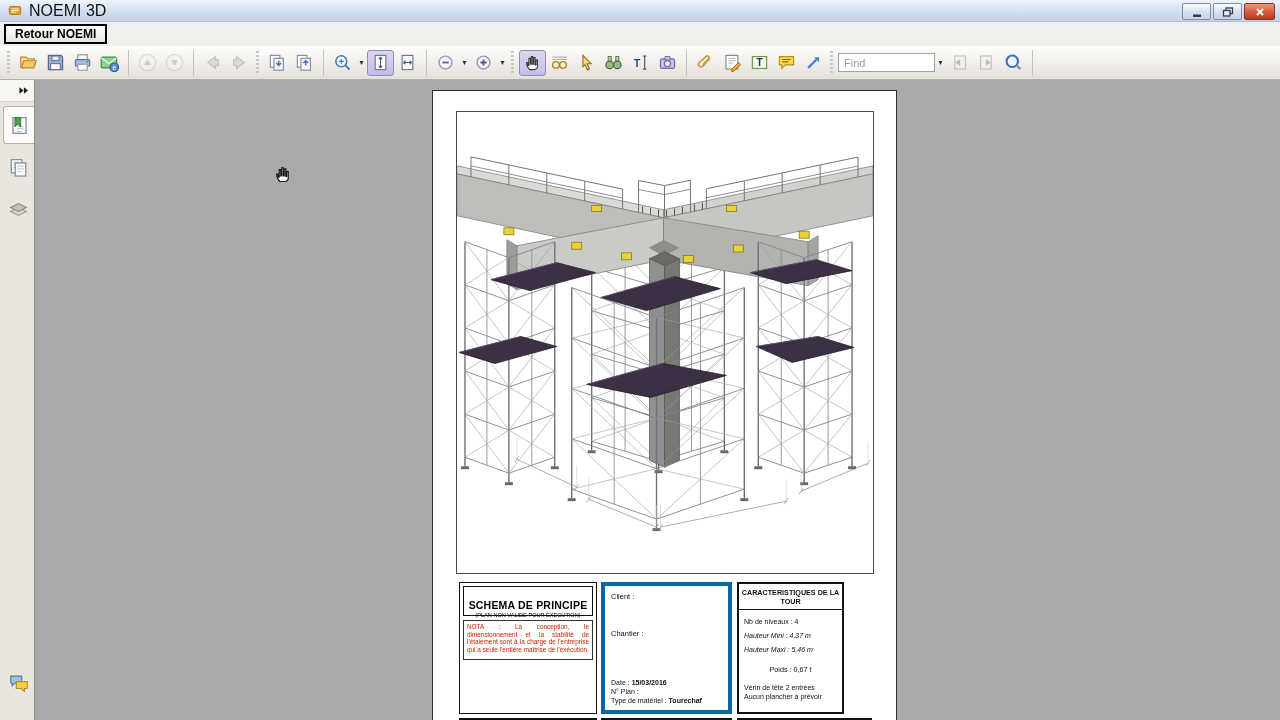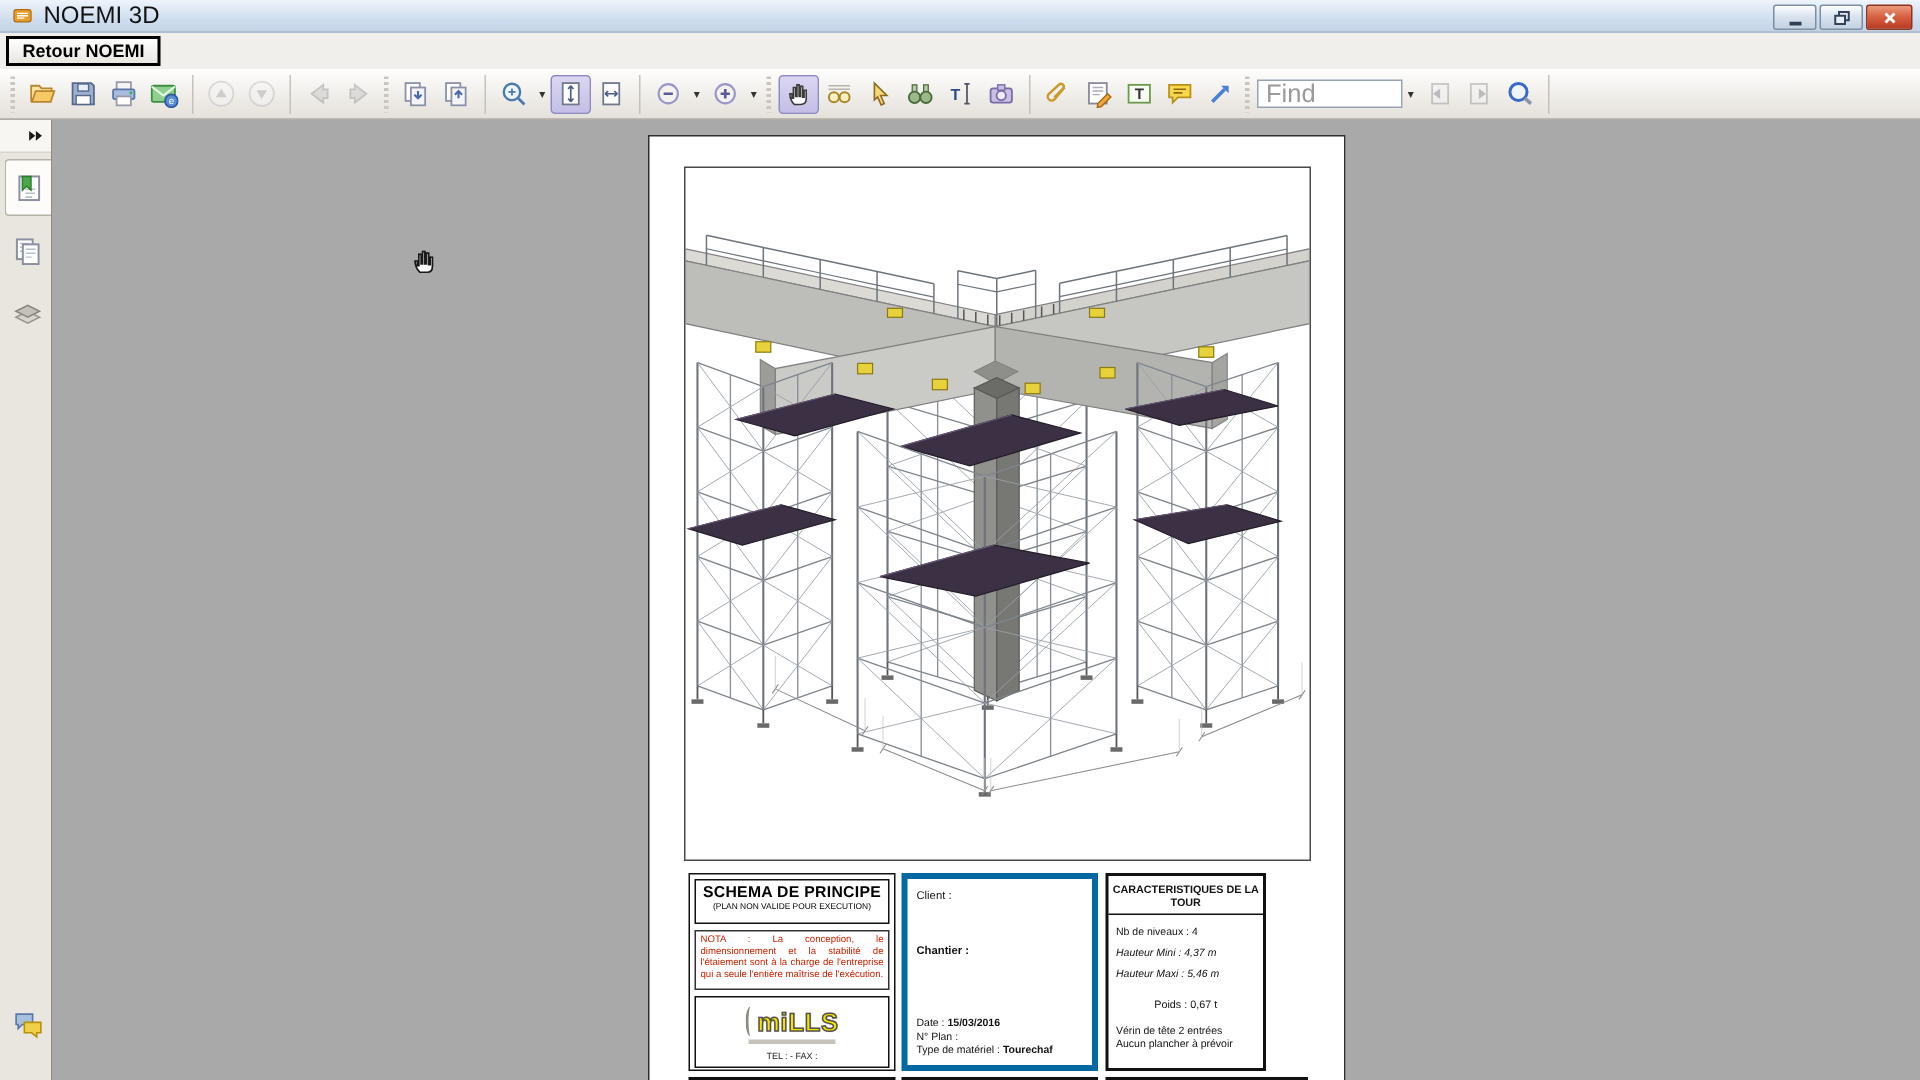--- a/index.html
+++ b/index.html
@@ -30,21 +30,21 @@
     background:repeating-linear-gradient(180deg,#cac6be 0 2px,transparent 2px 4px); }
   .sep { width:1px; height:26px; background:#c6c2ba; margin:0 5px; }
   .tb-btn { width:27px; height:26px; display:flex; align-items:center; justify-content:center;
     border:1px solid transparent; border-radius:3px; flex:none; }
   .tb-btn.act { background:linear-gradient(#dbd7f1,#c4bee7); border-color:#8f89c4; }
   .tb-btn.dis { opacity:.5; filter:grayscale(.85); }
   .tb-caret { width:11px; height:26px; display:flex; align-items:center; justify-content:center;
     font-size:8px; color:#333; flex:none; }
   .find-wrap { display:flex; align-items:center; }
   .find-input { width:97px; height:19px; border:1px solid #98a2b2; background:#fff;
-    font-size:17px; padding:0 5px; color:#333; }
+    font-size:11px; padding:0 5px; color:#333; }
   .find-input::placeholder { color:#9a9a9a; }
 
   
   .main { position:absolute; left:0; top:80px; width:1280px; height:640px; }
   .sidebar { position:absolute; left:0; top:0; width:35px; height:640px;
     background:#e9e6df; border-right:1px solid #8f8b83; }
   .side-top { height:22px; background:#f7f6f2; display:flex; justify-content:flex-end; align-items:center; padding-right:3px; border-bottom:1px solid #d9d6cf;}
   .expand-btn { width:16px; height:14px; display:flex; align-items:center; justify-content:center; }
   .side-tab { width:31px; height:38px; margin:4px 0 4px 3px; display:flex; align-items:center; justify-content:center;
     border-radius:3px 0 0 3px; }
@@ -53,35 +53,35 @@
 
   .doc-area { position:absolute; left:36px; top:0; width:1244px; height:640px; background:#a9a9a9; overflow:hidden; }
   .page { position:absolute; left:396px; top:10px; width:465px; height:700px;
     background:#fff; border:1px solid #2e2e2e; }
   .frame { position:absolute; left:23px; top:20px; width:418px; height:463px; border:1px solid #4a4a4a; }
   .frame svg { position:absolute; left:0; top:0; width:100%; height:100%; }
 
   
   .tb-col { position:absolute; background:#fff; }
   .col1 { left:26px; top:491px; width:138px; height:132px; border:1px solid #111; padding:3px; }
-  .schema-box { border:1px solid #111; height:30px; text-align:center; padding-top:2px; margin-bottom:4px; }
+  .schema-box { border:1px solid #111; height:30px; text-align:center; padding-top:12px; margin-bottom:4px; }
   .schema-title { font-size:10.5px; font-weight:bold; letter-spacing:.2px; }
   .schema-sub { font-size:5.6px; margin-top:1px; }
   .nota-box { border:1px solid #333; height:40px; padding:2px 3px; margin-bottom:4px;
     font-size:6.4px; line-height:1.2; color:#cc2200; text-align:justify; }
   .logo-box { border:1px solid #111; height:48px; position:relative; text-align:center; }
   .mills-row { display:flex; align-items:center; justify-content:center; margin-top:6px; }
   .mills-arc { width:7px; height:20px; border-left:2px solid #8a8a80; border-radius:60%; margin-right:1px; }
   .mills-text { font-size:17px; font-weight:bold; color:#f2e500; letter-spacing:.5px;
     -webkit-text-stroke:1px #55524a; text-shadow:0 0 1px #55524a; line-height:1; }
   .mills-tagline { width:58px; height:3px; background:#c5c2ba; margin:2px auto 0; }
   .telfax { position:absolute; bottom:3px; width:100%; font-size:6px; color:#222; }
 
   .col2 { left:168px; top:491px; width:131px; height:132px; border:4px solid #0369a1; padding:6px 6px; font-size:7.5px; color:#111; }
-  .col2 .chantier { margin-top:28px;font-weight:bold; }
+  .col2 .chantier { margin-top:28px; }
   .col2-bottom { position:absolute; bottom:5px; left:6px; right:4px; font-size:7px; line-height:1.3; }
   .col2-bottom b { font-weight:bold; }
 
   .col3 { left:304px; top:491px; width:107px; height:132px; border:2px solid #111; font-size:7px; color:#111; }
   .carac-title { font-size:7.2px; font-weight:bold; text-align:center; padding:4px 0 3px; border-bottom:1px solid #111; }
   .c3-line { padding-left:5px; margin-top:8px; }
   .c3-line.it { font-style:italic; margin-top:7px; }
   .c3-poids { text-align:center; margin-top:12px; font-size:7.2px; }
   .c3-line.tight { margin-top:2px; }
   .cutrow { position:absolute; top:627px; height:18px; background:#fff; border:2px solid #111; }
@@ -648,28 +648,20 @@
             <line x1="412" y1="352" x2="412" y2="330" stroke="#c2c2c2" stroke-width="0.5"></line>
           </svg>
       </div>
 
       <div class="tb-col col1">
         <div class="schema-box">
           <div class="schema-title">SCHEMA DE PRINCIPE</div>
           <div class="schema-sub">(PLAN NON VALIDE POUR EXECUTION)</div>
         </div>
         <div class="nota-box">NOTA : La conception, le dimensionnement et la stabilité de l'étaiement sont à la charge de l'entreprise qui a seule l'entière maîtrise de l'exécution.</div>
-        <div class="logo-box">
-          <div class="mills-row">
-            <span class="mills-arc"></span>
-            <span class="mills-text">miLLS</span>
-          </div>
-          <div class="mills-tagline"></div>
-          <div class="telfax">TEL : - FAX :</div>
-        </div>
       </div>
 
       <div class="tb-col col2">
         <div>Client :</div>
         <div class="chantier">Chantier :</div>
         <div class="col2-bottom">
           <div><span>Date :</span> <b>15/03/2016</b></div>
           <div>N° Plan :</div>
           <div><span>Type de matériel :</span> <b>Tourechaf</b></div>
         </div>

